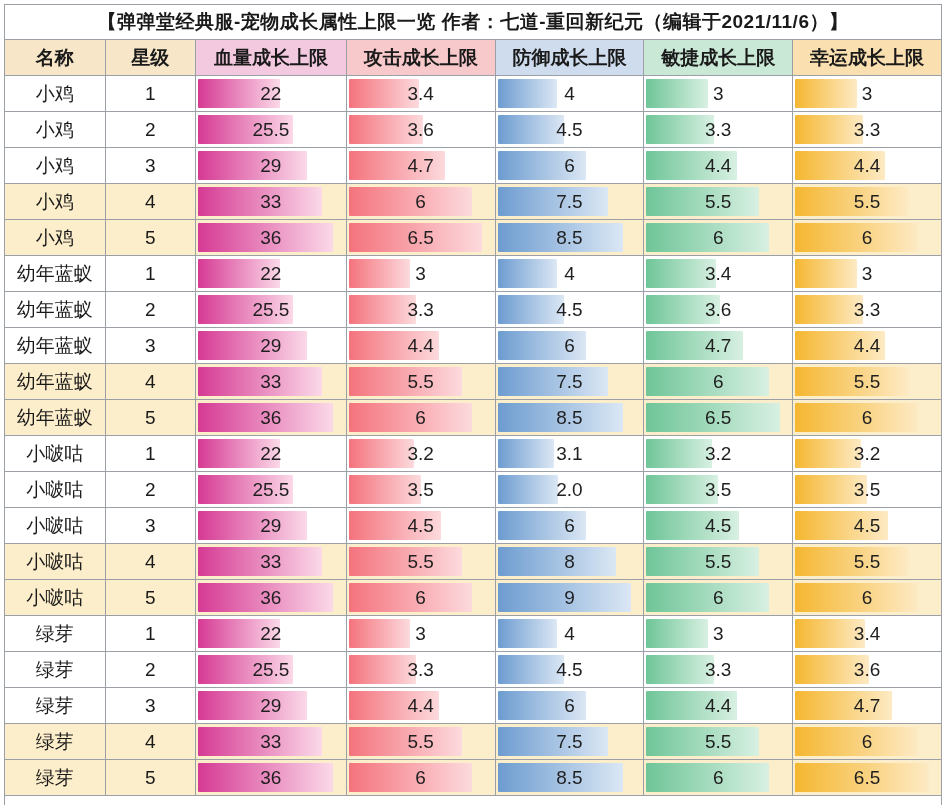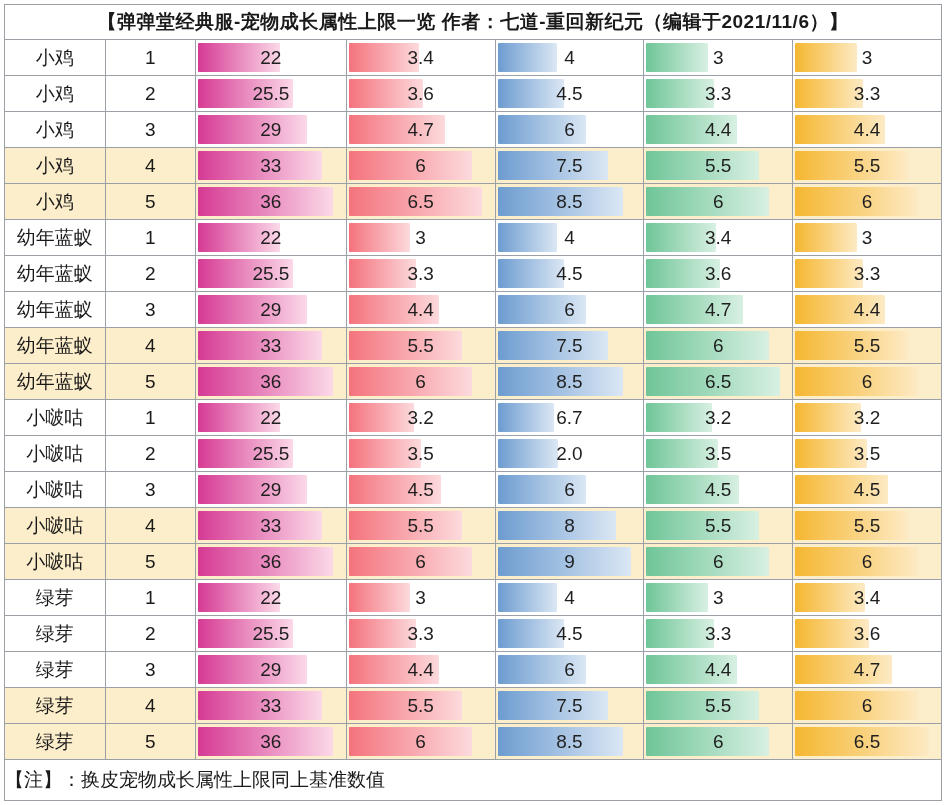--- a/index.html
+++ b/index.html
@@ -107,20 +107,29 @@
       <col style="width:150px">
       <col style="width:148px">
       <col style="width:148px">
       <col style="width:148px">
       <col style="width:148px">
     </colgroup>
     <tbody>
       <tr>
         <td class="title-cell" colspan="7">【弹弹堂经典服-宠物成长属性上限一览 作者：七道-重回新纪元（编辑于2021/11/6）】</td>
       </tr>
+      <tr>
+        <td class="hdr hdr-name">名称</td>
+        <td class="hdr hdr-star">星级</td>
+        <td class="hdr hdr-hp">血量成长上限</td>
+        <td class="hdr hdr-atk">攻击成长上限</td>
+        <td class="hdr hdr-def">防御成长上限</td>
+        <td class="hdr hdr-agi">敏捷成长上限</td>
+        <td class="hdr hdr-luk">幸运成长上限</td>
+      </tr>
 
     <tr class="row-plain">
           <td class="c-name">小鸡</td>
           <td class="c-star">1</td>
           <td class="bar-cell">
             <div class="bar-fill" style="width: 55%; background: linear-gradient(to right, rgb(214, 58, 148) 0%, rgb(251, 217, 232) 100%);"></div>
             <span class="bar-val">22</span>
           </td>
           <td class="bar-cell">
             <div class="bar-fill" style="width: 47.2222%; background: linear-gradient(to right, rgb(244, 115, 125) 0%, rgb(252, 218, 221) 100%);"></div>
@@ -361,21 +370,21 @@
           <td class="bar-cell">
             <div class="bar-fill" style="width: 55%; background: linear-gradient(to right, rgb(214, 58, 148) 0%, rgb(251, 217, 232) 100%);"></div>
             <span class="bar-val">22</span>
           </td>
           <td class="bar-cell">
             <div class="bar-fill" style="width: 44.4444%; background: linear-gradient(to right, rgb(244, 115, 125) 0%, rgb(252, 218, 221) 100%);"></div>
             <span class="bar-val">3.2</span>
           </td>
           <td class="bar-cell">
             <div class="bar-fill" style="width: 38%; background: linear-gradient(to right, rgb(109, 156, 208) 0%, rgb(219, 231, 244) 100%);"></div>
-            <span class="bar-val">6.7</span>
+            <span class="bar-val">3.1</span>
           </td>
           <td class="bar-cell">
             <div class="bar-fill" style="width: 44.4444%; background: linear-gradient(to right, rgb(111, 197, 152) 0%, rgb(216, 240, 226) 100%);"></div>
             <span class="bar-val">3.2</span>
           </td>
           <td class="bar-cell">
             <div class="bar-fill" style="width: 44.4444%; background: linear-gradient(to right, rgb(245, 183, 49) 0%, rgb(253, 234, 196) 100%);"></div>
             <span class="bar-val">3.2</span>
           </td>
         </tr>

